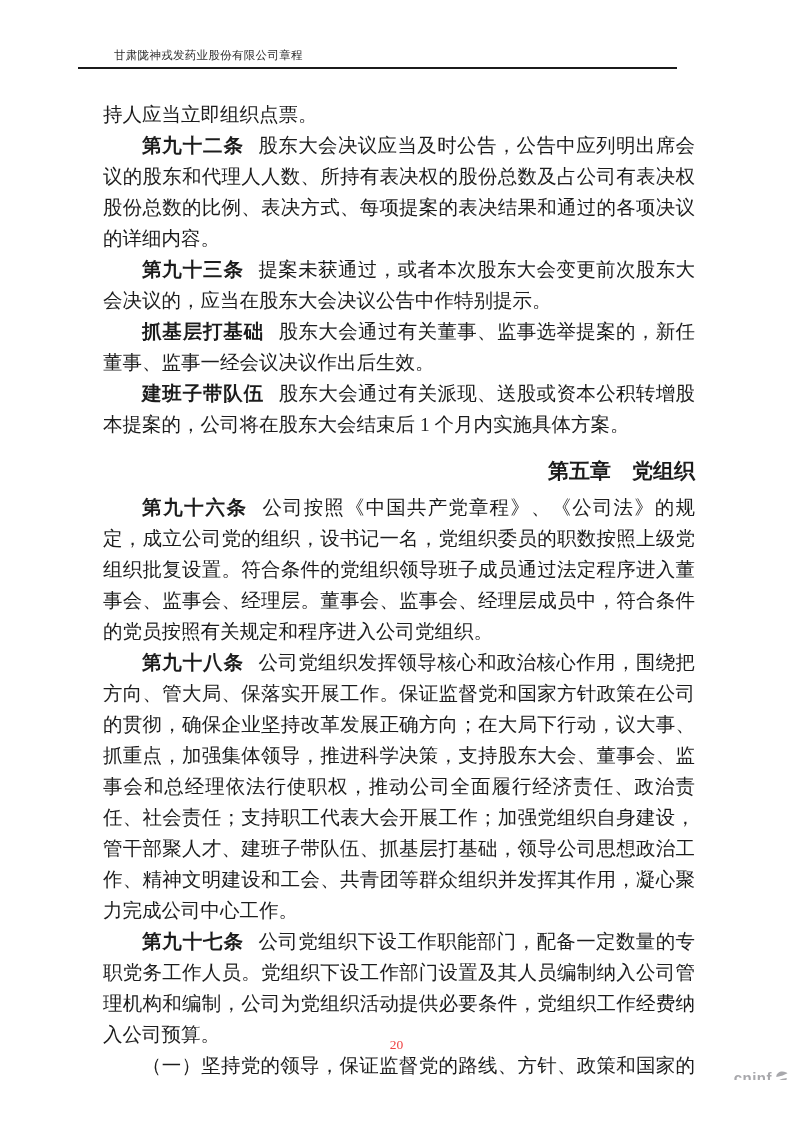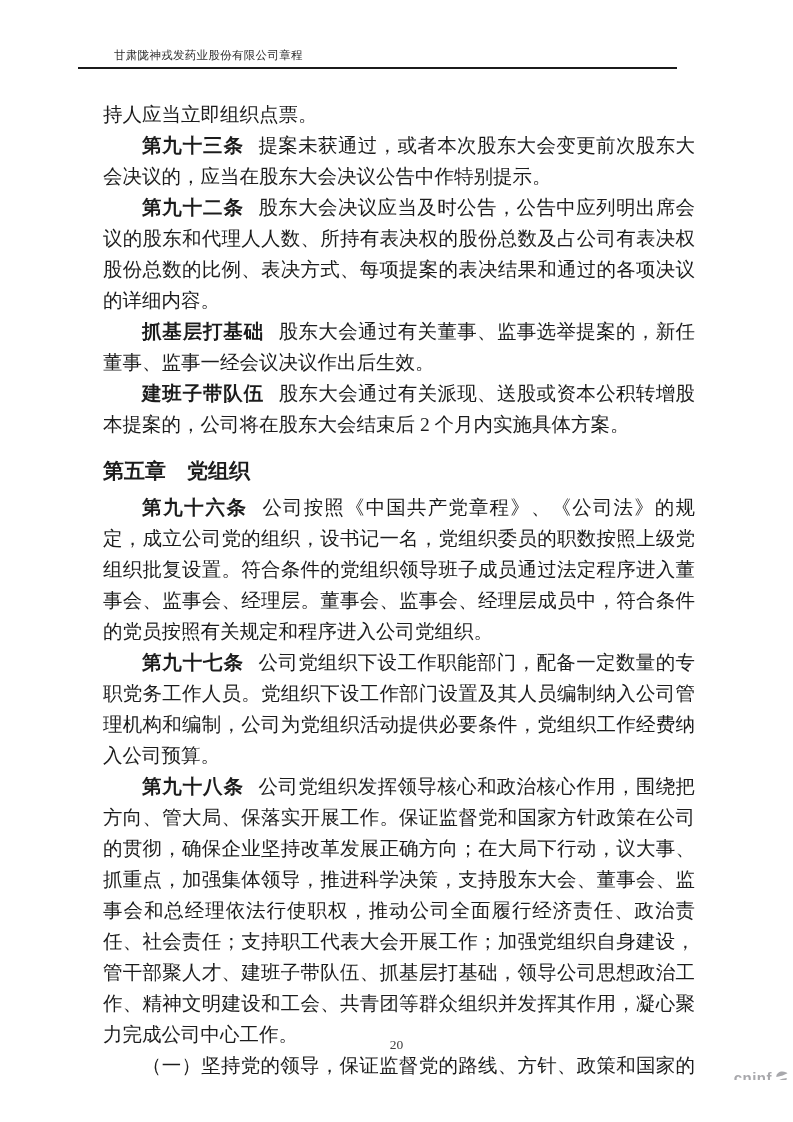--- a/index.html
+++ b/index.html
@@ -43,34 +43,34 @@
   .art {
     font-family: "Liberation Sans", "DejaVu Sans", sans-serif;
     font-weight: bold;
     margin-right: 0.75em;
     letter-spacing: 0.5px;
   }
   .chapter {
     font-family: "Liberation Sans", "DejaVu Sans", sans-serif;
     font-size: 21px;
     font-weight: bold;
-    text-align: left;
+    text-align: right;
     text-indent: 0;
     margin: 15px 0 6px 0;
     line-height: 31px;
   }
   
   .page-number {
     position: absolute;
     top: 1037px;
     left: 0;
     width: 100%;
     text-align: center;
     font-size: 13.5px;
-    color: #404040;
+    color: #ef4444;
   }
   .logo {
     position: absolute;
     top: 1070px;
     right: 4px;
     text-align: right;
     color: #a8a8ac;
     font-family: "Liberation Sans", "DejaVu Sans", sans-serif;
     line-height: 1.05;
   }
@@ -106,35 +106,35 @@
 <div class="page">
 
   <div class="header">
     <div class="header-title">甘肃陇神戎发药业股份有限公司章程</div>
   </div>
 
   <div class="content">
 
     <p class="para flush"><span>持人应当立即组织点票。</span></p>
 
+    <p class="para"><span class="art">第九十二条</span><span>股东大会决议应当及时公告，公告中应列明出席会议的股东和代理人人数、所持有表决权的股份总数及占公司有表决权股份总数的比例、表决方式、每项提案的表决结果和通过的各项决议的详细内容。</span></p>
+
     <p class="para"><span class="art">第九十三条</span><span>提案未获通过，或者本次股东大会变更前次股东大会决议的，应当在股东大会决议公告中作特别提示。</span></p>
-
-    <p class="para"><span class="art">第九十二条</span><span>股东大会决议应当及时公告，公告中应列明出席会议的股东和代理人人数、所持有表决权的股份总数及占公司有表决权股份总数的比例、表决方式、每项提案的表决结果和通过的各项决议的详细内容。</span></p>
 
     <p class="para"><span class="art">抓基层打基础</span><span>股东大会通过有关董事、监事选举提案的，新任董事、监事一经会议决议作出后生效。</span></p>
 
-    <p class="para"><span class="art">建班子带队伍</span><span>股东大会通过有关派现、送股或资本公积转增股本提案的，公司将在股东大会结束后 2 个月内实施具体方案。</span></p>
+    <p class="para"><span class="art">建班子带队伍</span><span>股东大会通过有关派现、送股或资本公积转增股本提案的，公司将在股东大会结束后 1 个月内实施具体方案。</span></p>
 
     <h2 class="chapter">第五章　党组织</h2>
 
     <p class="para"><span class="art">第九十六条</span><span>公司按照《中国共产党章程》、《公司法》的规定，成立公司党的组织，设书记一名，党组织委员的职数按照上级党组织批复设置。符合条件的党组织领导班子成员通过法定程序进入董事会、监事会、经理层。董事会、监事会、经理层成员中，符合条件的党员按照有关规定和程序进入公司党组织。</span></p>
 
+    <p class="para"><span class="art">第九十八条</span><span>公司党组织发挥领导核心和政治核心作用，围绕把方向、管大局、保落实开展工作。保证监督党和国家方针政策在公司的贯彻，确保企业坚持改革发展正确方向；在大局下行动，议大事、抓重点，加强集体领导，推进科学决策，支持股东大会、董事会、监事会和总经理依法行使职权，推动公司全面履行经济责任、政治责任、社会责任；支持职工代表大会开展工作；加强党组织自身建设，管干部聚人才、建班子带队伍、抓基层打基础，领导公司思想政治工作、精神文明建设和工会、共青团等群众组织并发挥其作用，凝心聚力完成公司中心工作。</span></p>
+
     <p class="para"><span class="art">第九十七条</span><span>公司党组织下设工作职能部门，配备一定数量的专职党务工作人员。党组织下设工作部门设置及其人员编制纳入公司管理机构和编制，公司为党组织活动提供必要条件，党组织工作经费纳入公司预算。</span></p>
-
-    <p class="para"><span class="art">第九十八条</span><span>公司党组织发挥领导核心和政治核心作用，围绕把方向、管大局、保落实开展工作。保证监督党和国家方针政策在公司的贯彻，确保企业坚持改革发展正确方向；在大局下行动，议大事、抓重点，加强集体领导，推进科学决策，支持股东大会、董事会、监事会和总经理依法行使职权，推动公司全面履行经济责任、政治责任、社会责任；支持职工代表大会开展工作；加强党组织自身建设，管干部聚人才、建班子带队伍、抓基层打基础，领导公司思想政治工作、精神文明建设和工会、共青团等群众组织并发挥其作用，凝心聚力完成公司中心工作。</span></p>
 
 
     <p class="para"><span>（一）坚持党的领导，保证监督党的路线、方针、政策和国家的法律、法规，以及上级的各项决定、决议在公司的贯彻执行；</span></p>
 
   </div>
 
   <div class="page-number">20</div>
 
   <div class="logo">
     <div class="logo-row">

